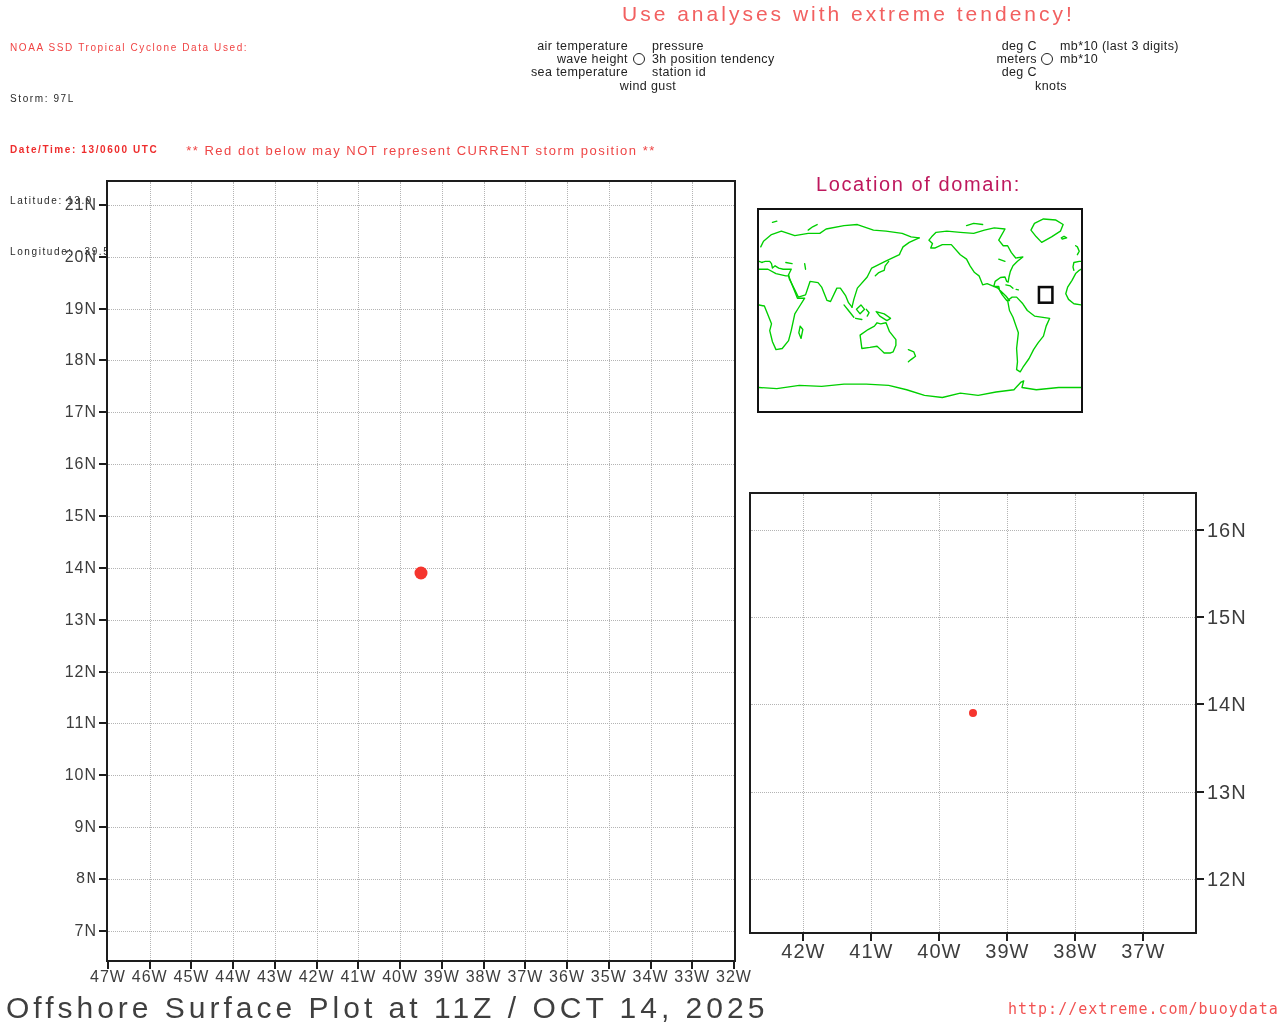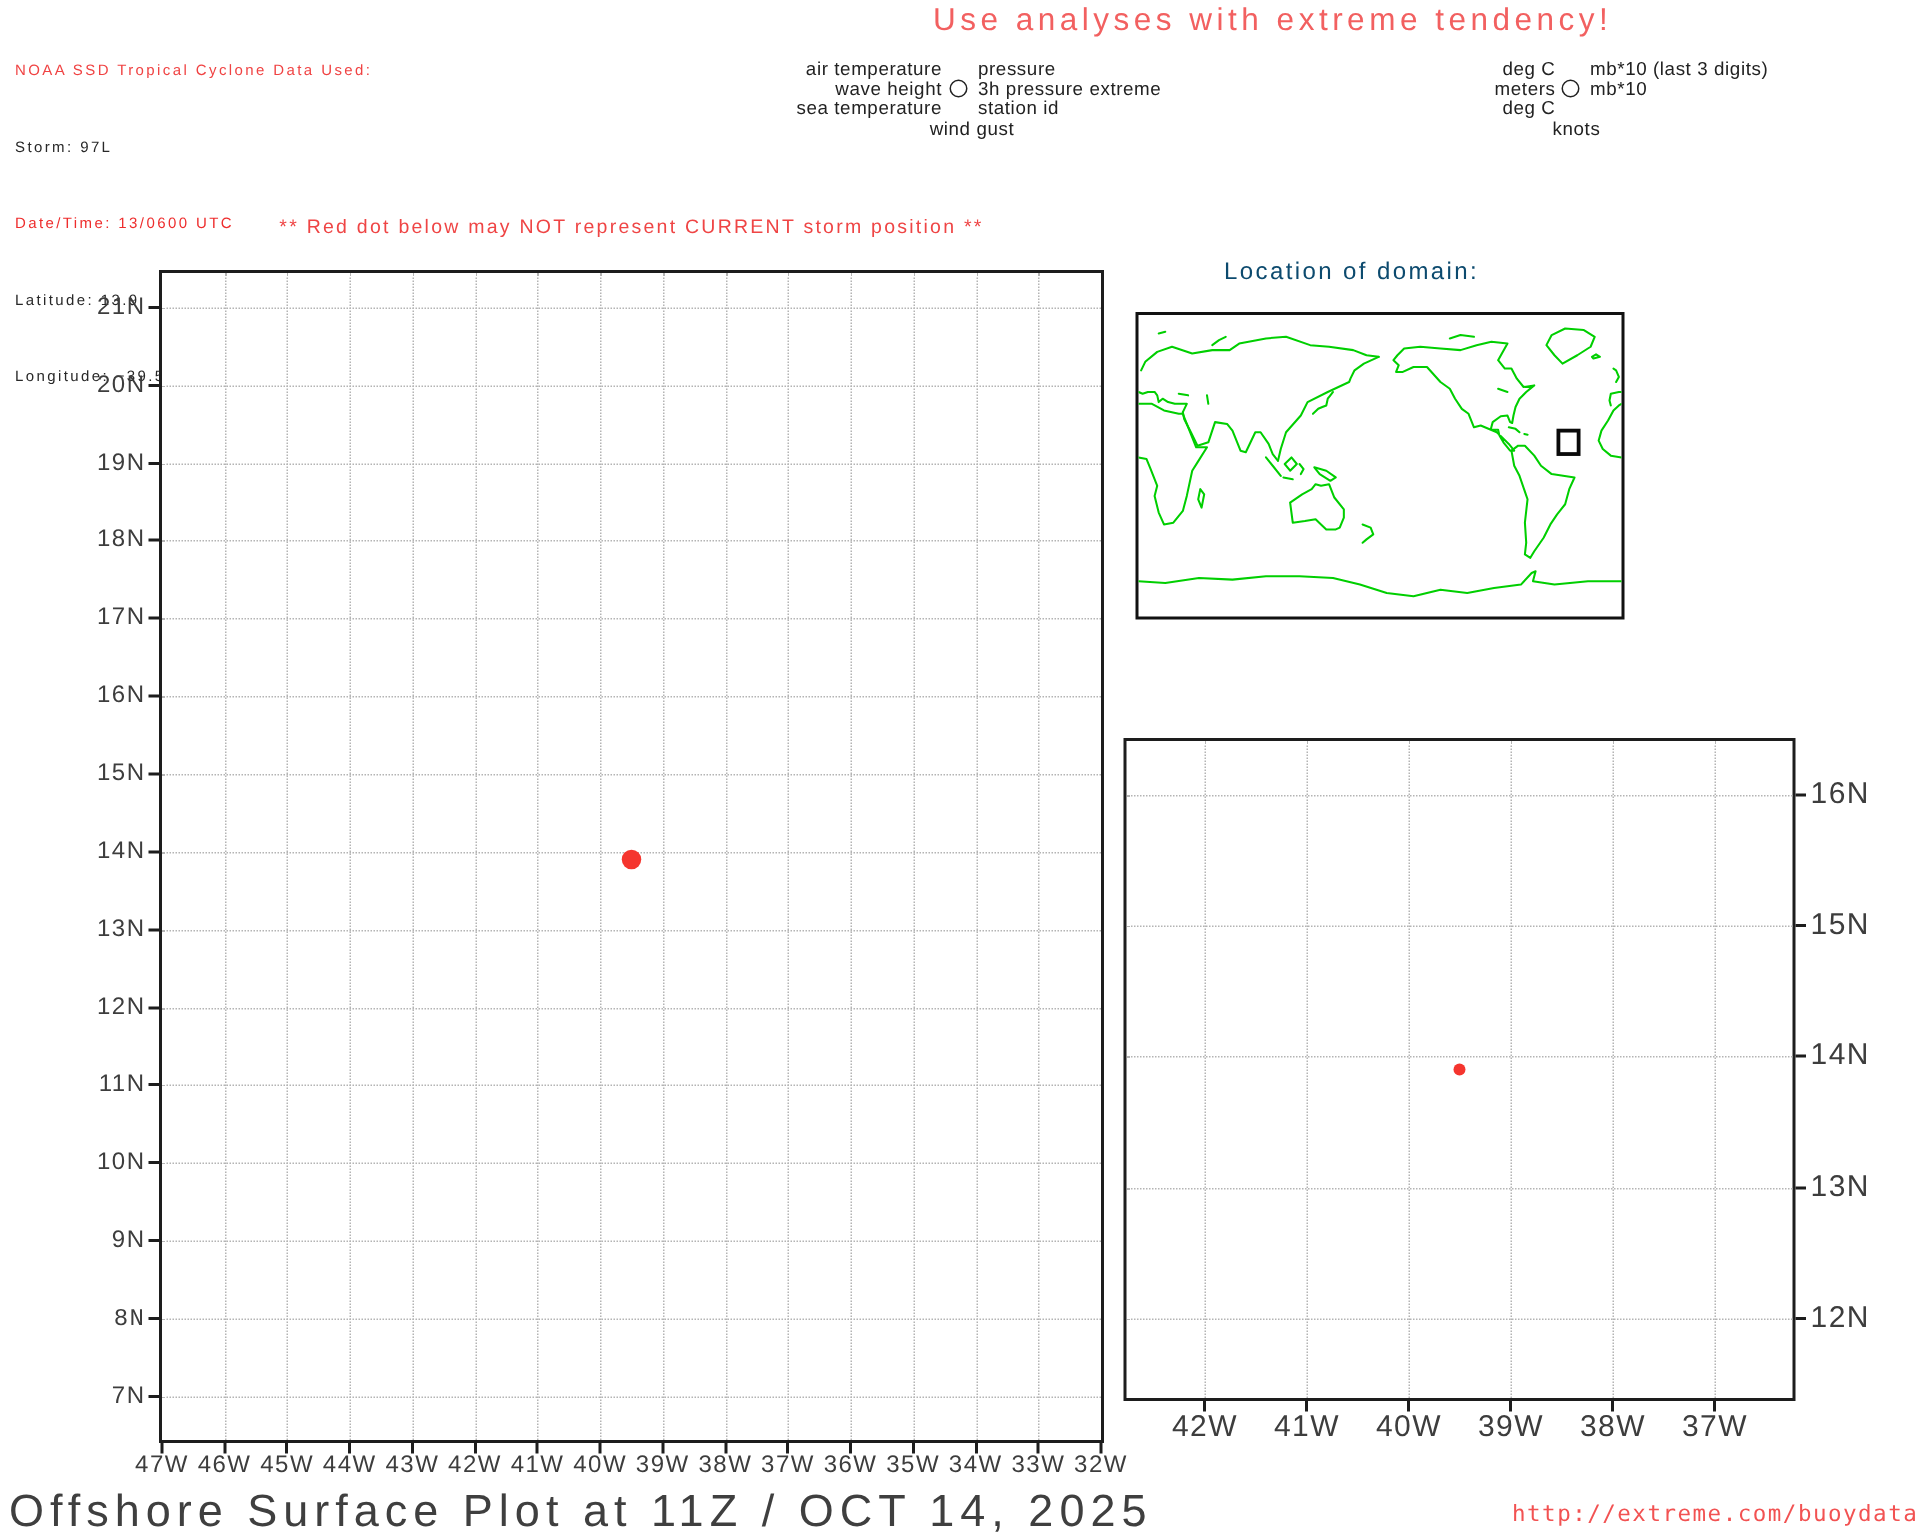--- a/index.html
+++ b/index.html
@@ -8,21 +8,21 @@
     --axis_text:#3d3d3d; --title_gray:#3f3f3f; --url_red:#f25252; --ink:#1d1d1d;
   }
   *{margin:0;padding:0;box-sizing:border-box;}
   html,body{width:1280px;height:1024px;background:#fff;overflow:hidden;position:relative;
     font-family:"Liberation Sans",sans-serif;}
   .abs{position:absolute;}
 
   
   #info-block{left:10px;top:5px;font-size:10px;line-height:17px;letter-spacing:1.6px;color:#282828;white-space:pre;}
   #info-block .red{color:var(--red_text);}
-  #info-block .red-bold{color:var(--date_red);font-weight:normal;}
+  #info-block .red-bold{color:var(--date_red);font-weight:bold;}
 
   
   #caution-title{left:622px;top:2px;font-size:21px;letter-spacing:3px;color:var(--caution_red);white-space:nowrap;}
 
   
   .legend-col{font-size:12.5px;line-height:13px;letter-spacing:0.4px;color:#222;white-space:nowrap;}
   .col-right{text-align:right;}
   .legend-circle{width:12px;height:12px;border:1.6px solid #222;border-radius:50%;background:#fff;}
   .legend-bottom{font-size:12.5px;letter-spacing:0.4px;color:#222;text-align:center;white-space:nowrap;}
 
@@ -42,21 +42,21 @@
   .tick-r{right:-9px;height:2px;width:7px;transform:translateY(-50%);}
   .axis-label{position:absolute;color:var(--axis_text);letter-spacing:1px;white-space:nowrap;}
   .lab-b{top:calc(100% + 8px);transform:translateX(-50%);}
   .lab-l{right:calc(100% + 11px);transform:translateY(-50%);}
   .lab-r{left:calc(100% + 12px);transform:translateY(-50%);}
   #main-plot .axis-label{font-size:16px;}
   #zoom-plot .axis-label{font-size:20px;}
   .dot{position:absolute;border-radius:50%;transform:translate(-50%,-50%);}
 
   
-  #inset-title{left:816px;top:173px;font-size:16px;letter-spacing:1.6px;color:#0c4a6e;white-space:nowrap;}
+  #inset-title{left:816px;top:173px;font-size:20px;letter-spacing:1.6px;color:#be185d;white-space:nowrap;}
   #inset-map{left:757px;top:208px;width:326px;height:205px;border:2px solid #111;background:#fff;}
   #inset-map svg{display:block;width:100%;height:100%;}
   .coast{fill:none;stroke:var(--green_map);stroke-width:1.4;stroke-linejoin:round;stroke-linecap:round;}
   .domain-rect{fill:none;stroke:#0a0a0a;stroke-width:2.6;}
 
   
   #footer-title{left:6px;top:991px;font-size:30px;letter-spacing:4px;color:var(--title_gray);white-space:nowrap;}
   #footer-url{left:1008px;top:1000px;font-size:15px;letter-spacing:1px;color:var(--url_red);
     font-family:"DejaVu Sans Mono",monospace;white-space:nowrap;}
 </style>
@@ -74,21 +74,21 @@
 <div id="caution-title" class="abs">Use analyses with extreme tendency!</div>
 
 <div class="abs legend-col col-right" style="left:528px;top:40px;width:100px;">
   <div>air temperature</div>
   <div>wave height</div>
   <div>sea temperature</div>
 </div>
 <div class="abs legend-circle" style="left:633px;top:53px;"></div>
 <div class="abs legend-col" style="left:652px;top:40px;">
   <div>pressure</div>
-  <div>3h pressure extreme</div>
+  <div>3h position tendency</div>
   <div>station id</div>
 </div>
 <div class="abs legend-bottom" style="left:610px;top:79px;width:76px;">wind gust</div>
 
 <div class="abs legend-col col-right" style="left:957px;top:40px;width:80px;">
   <div>deg C</div>
   <div>meters</div>
   <div>deg C</div>
 </div>
 <div class="abs legend-circle" style="left:1041px;top:53px;"></div>

